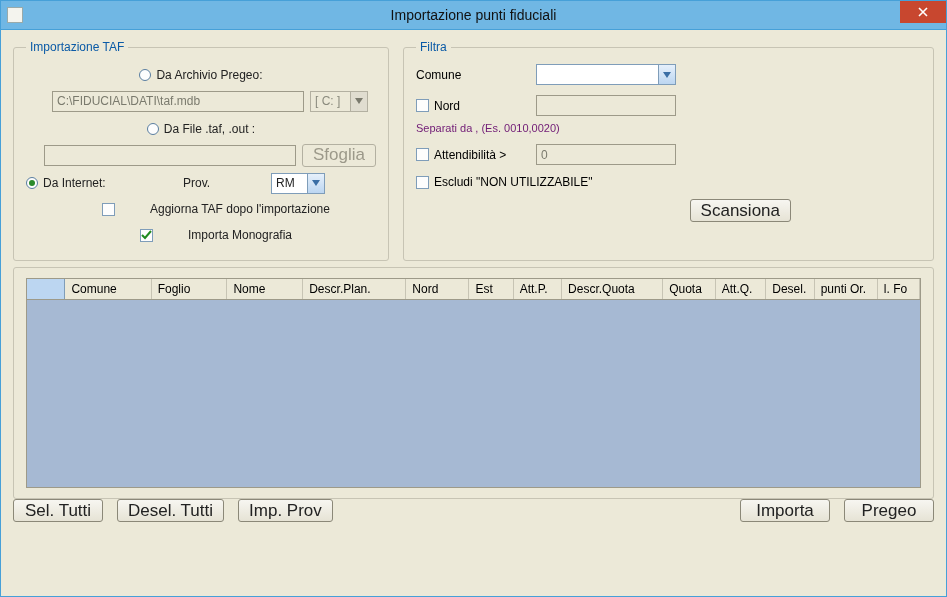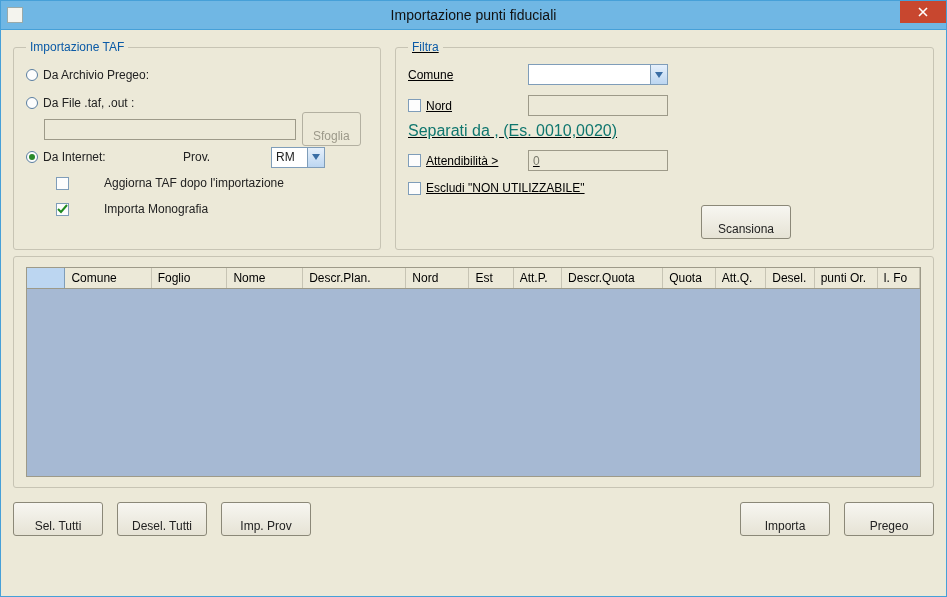--- a/index.html
+++ b/index.html
@@ -75,24 +75,24 @@
     margin: 0;
     background: #ece9d8;
   }
   legend {
     color: #0a5aa6;
     font-size: 12px;
     padding: 0 4px;
   }
 
   .gb-import { flex: 0 0 368px; }
-  .gb-filter { flex: 1; text-decoration: underline; }
-
-  
-  .row { display: flex; align-items: center; height: 22px; margin-bottom: 4px; }
+  .gb-filter { flex: 1; }
+
+  
+  .row { display: flex; align-items: center; height: 22px; margin-bottom: 4px; justify-content: center; }
   .row.gap { margin-top: 6px; }
   .row label, .row span.lbl { color: #222; }
 
   .textbox {
     height: 21px;
     border: 1px solid #9d9a89;
     background: #fff;
     padding: 1px 4px;
     font-family: inherit;
     font-size: 12px;
@@ -103,23 +103,23 @@
     color: #7a7a6d;
   }
 
   .btn {
     height: 23px;
     min-width: 60px;
     border: 1px solid #8b8878;
     border-radius: 3px;
     background: linear-gradient(#f7f6f1, #e6e3d5);
     font-family: inherit;
-    font-size: 12px;
+    font-size: 17px;
     color: #222;
-    padding: 16px 10px;
+    padding: 0 10px;
     cursor: default;
   }
   .btn[disabled], .btn.disabled {
     color: #9c998a;
     border-color: #b3b0a1;
     background: #ece9d8;
   }
   .btn.wide { min-width: 90px; }
 
   .combo {
@@ -154,21 +154,21 @@
     width: 13px; height: 13px;
     border: 1px solid #7f9db9;
     background: #fdfdfd;
     display: inline-flex; align-items: center; justify-content: center;
     margin-right: 5px;
   }
   .check-green svg { width: 11px; height: 11px; }
 
   .filter-row { display: flex; align-items: center; margin-bottom: 10px; }
   .filter-row .lab { width: 120px; }
-  .hint { color: #0f766e; font-size: 16px; margin: -4px 0 10px 0; }
+  .hint { color: #701a75; font-size: 11px; margin: -4px 0 10px 0; }
 
   
   .gb-list { margin-top: 4px; }
   .table-wrap {
     border: 1px solid #9d9a89;
     background: #a6b9d3;
     height: 210px;
     overflow: hidden;
   }
   table.grid {
@@ -191,21 +191,20 @@
   table.grid thead th.first {
     width: 36px;
     background: #bcd6f1;
     border-right: 1px solid #7f9db9;
   }
 
   
   .bottom-bar {
     display: flex;
     align-items: center;
-    margin-top: 14px;
   }
   .bottom-bar .btn { min-width: 90px; margin-right: 14px; }
   .bottom-bar .spacer { flex: 1; }
 
   .radio-dot {
     width: 12px; height: 12px;
     border: 1px solid #5a7ea0;
     border-radius: 50%;
     background: #fdfdfd;
     display: inline-flex; align-items: center; justify-content: center;
@@ -244,20 +243,31 @@
 <div class="client">
 
   <div class="top-row">
 
     <fieldset class="gb-import">
       <legend>Importazione TAF</legend>
 
       <div class="row">
         <span class="radio-dot"></span>
         <span class="lbl">Da Archivio Pregeo:</span>
+      </div>
+      <div class="row indent" style="gap:6px;">
+        <input type="text" class="textbox disabled" disabled="" style="width: 252px;" value="C:\FIDUCIAL\DATI\taf.mdb">
+        <div class="combo disabled" style="width:58px;">
+          <span class="combo-text">[ C: ]</span>
+          <span class="combo-arrow">
+            <svg viewBox="0 0 8 6">
+                <path d="M0 0 L8 0 L4 6 Z" fill="#7a7a6d"></path>
+              </svg>
+          </span>
+        </div>
       </div>
 
       <div class="row gap">
         <span class="radio-dot"></span>
         <span class="lbl">Da File .taf, .out :</span>
       </div>
       <div class="row indent" style="gap:6px;">
         <input type="text" class="textbox disabled" disabled="" style="width: 252px;" value="">
         <button class="btn disabled" disabled="" style="min-width:58px;">Sfoglia</button>
       </div>

